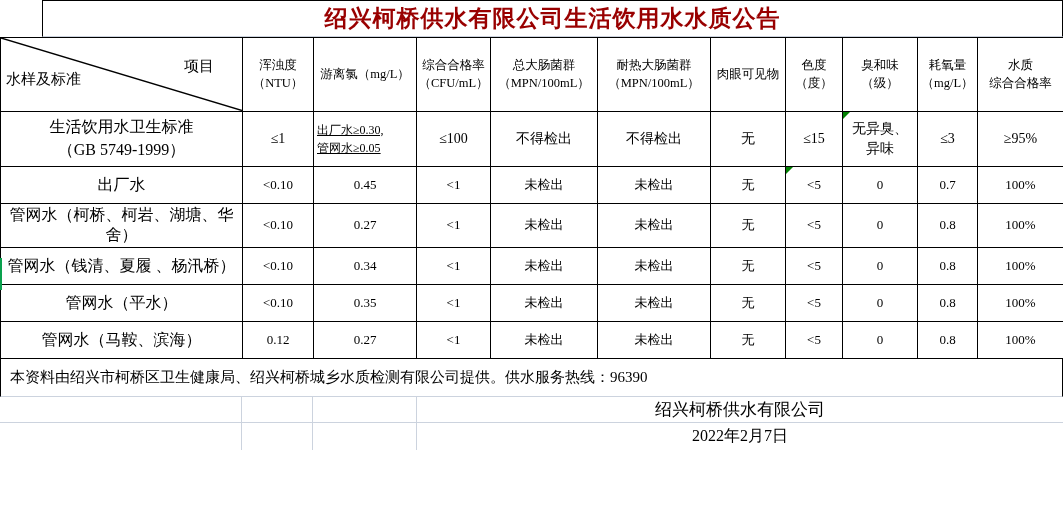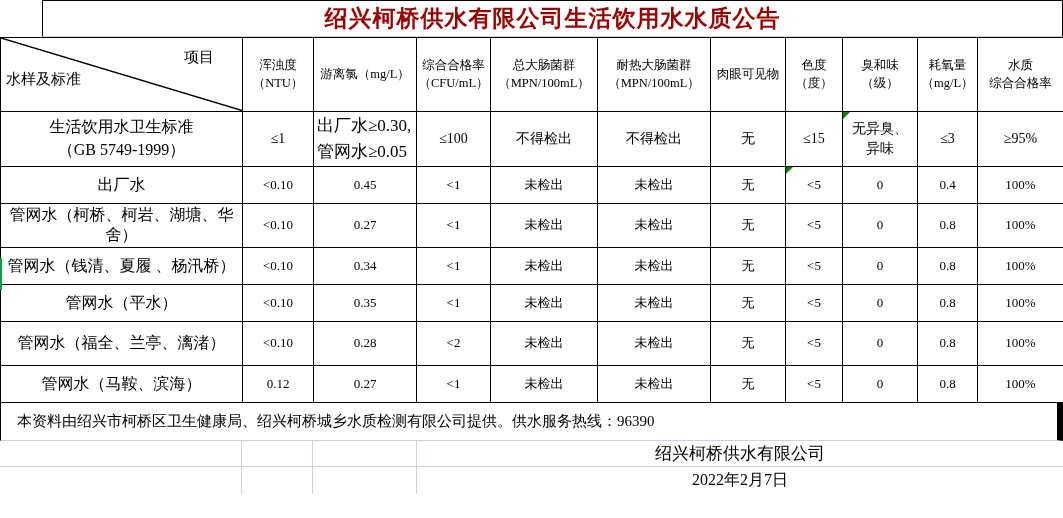--- a/index.html
+++ b/index.html
@@ -24,41 +24,41 @@
   
   table.main{border-collapse:collapse;table-layout:fixed;width:1063px;}
   table.main td{
     border:1px solid #000;box-sizing:border-box;
     text-align:center;vertical-align:middle;
     white-space:pre-line;padding:0 1px;overflow:hidden;
   }
   tr.r-hdr td{height:62px;font-size:12.5px;line-height:1.45;}
   tr.r-std td{height:55px;font-size:14px;line-height:1.4;}
   tr.r-std td.rowlabel{font-size:16px;}
-  tr.r-std td.leftcell{text-align:left;font-size:17px;padding-left:3px;line-height:1.5;}
+  tr.r-std td.leftcell{text-align:left;font-size:12px;padding-left:3px;line-height:1.5;text-decoration:underline;}
   tr.r-data td{height:37px;font-size:13px;}
   tr.r-data td.rowlabel{font-size:16px;line-height:1.25;margin-left:36px;}
   tr.r-tall td{height:44px;}
   
   td.corner{position:relative;padding:0;}
   td.corner svg{position:absolute;left:0;top:0;width:100%;height:100%;display:block;}
-  .corner-item{position:absolute;top:9px;right:28px;font-size:15px;}
+  .corner-item{position:absolute;top:18px;right:28px;font-size:15px;}
   .corner-sample{position:absolute;left:5px;top:31px;font-size:15px;}
   
   .mark-cell{position:relative;}
   .corner-mark{
     position:absolute;left:0;top:0;width:0;height:0;
     border-top:7px solid #008000;border-right:7px solid transparent;
   }
   .edge-sliver{position:absolute;left:0;top:258px;width:2px;height:32px;background:#0aa14e;}
   
   .noterow{
     height:38px;box-sizing:border-box;
-    border-left:1px solid #000;border-right:6px solid #000000;border-bottom:1px solid #ccd3de;
-    display:flex;align-items:center;font-size:15px;padding-left:16px;
+    border-left:1px solid #000;border-right:1px solid #000000;border-bottom:1px solid #ccd3de;
+    display:flex;align-items:center;font-size:15px;padding-left:9px;
   }
   .frow{display:flex;box-sizing:border-box;}
   .frow .fcell{box-sizing:border-box;border-right:1px solid #ccd3de;}
   .frow .fc0{width:242px;}
   .frow .fc1{width:71px;}
   .frow .fc2{width:104px;}
   .frow .flast{flex:1;border-right:none;display:flex;align-items:center;justify-content:center;text-align:right;}
   .frow-company{height:26px;border-bottom:1px solid #ccd3de;font-size:17px;}
   .frow-date{height:27px;font-size:16px;}
 </style>
@@ -133,21 +133,21 @@
     <tr class="r-data">
       <td class="rowlabel">出厂水</td>
       <td>&lt;0.10</td>
       <td>0.45</td>
       <td>&lt;1</td>
       <td>未检出</td>
       <td>未检出</td>
       <td>无</td>
       <td class="mark-cell"><span class="corner-mark"></span><span>&lt;5</span></td>
       <td>0</td>
-      <td>0.4</td>
+      <td>0.7</td>
       <td>100%</td>
     </tr>
 
     <tr class="r-data r-tall">
       <td class="rowlabel">管网水（柯桥、柯岩、湖塘、华舍）</td>
       <td>&lt;0.10</td>
       <td>0.27</td>
       <td>&lt;1</td>
       <td>未检出</td>
       <td>未检出</td>
@@ -179,33 +179,20 @@
       <td>&lt;1</td>
       <td>未检出</td>
       <td>未检出</td>
       <td>无</td>
       <td>&lt;5</td>
       <td>0</td>
       <td>0.8</td>
       <td>100%</td>
     </tr>
 
-    <tr class="r-data r-tall">
-      <td class="rowlabel">管网水（福全、兰亭、漓渚）</td>
-      <td>&lt;0.10</td>
-      <td>0.28</td>
-      <td>&lt;2</td>
-      <td>未检出</td>
-      <td>未检出</td>
-      <td>无</td>
-      <td>&lt;5</td>
-      <td>0</td>
-      <td>0.8</td>
-      <td>100%</td>
-    </tr>
 
     <tr class="r-data">
       <td class="rowlabel">管网水（马鞍、滨海）</td>
       <td>0.12</td>
       <td>0.27</td>
       <td>&lt;1</td>
       <td>未检出</td>
       <td>未检出</td>
       <td>无</td>
       <td>&lt;5</td>

